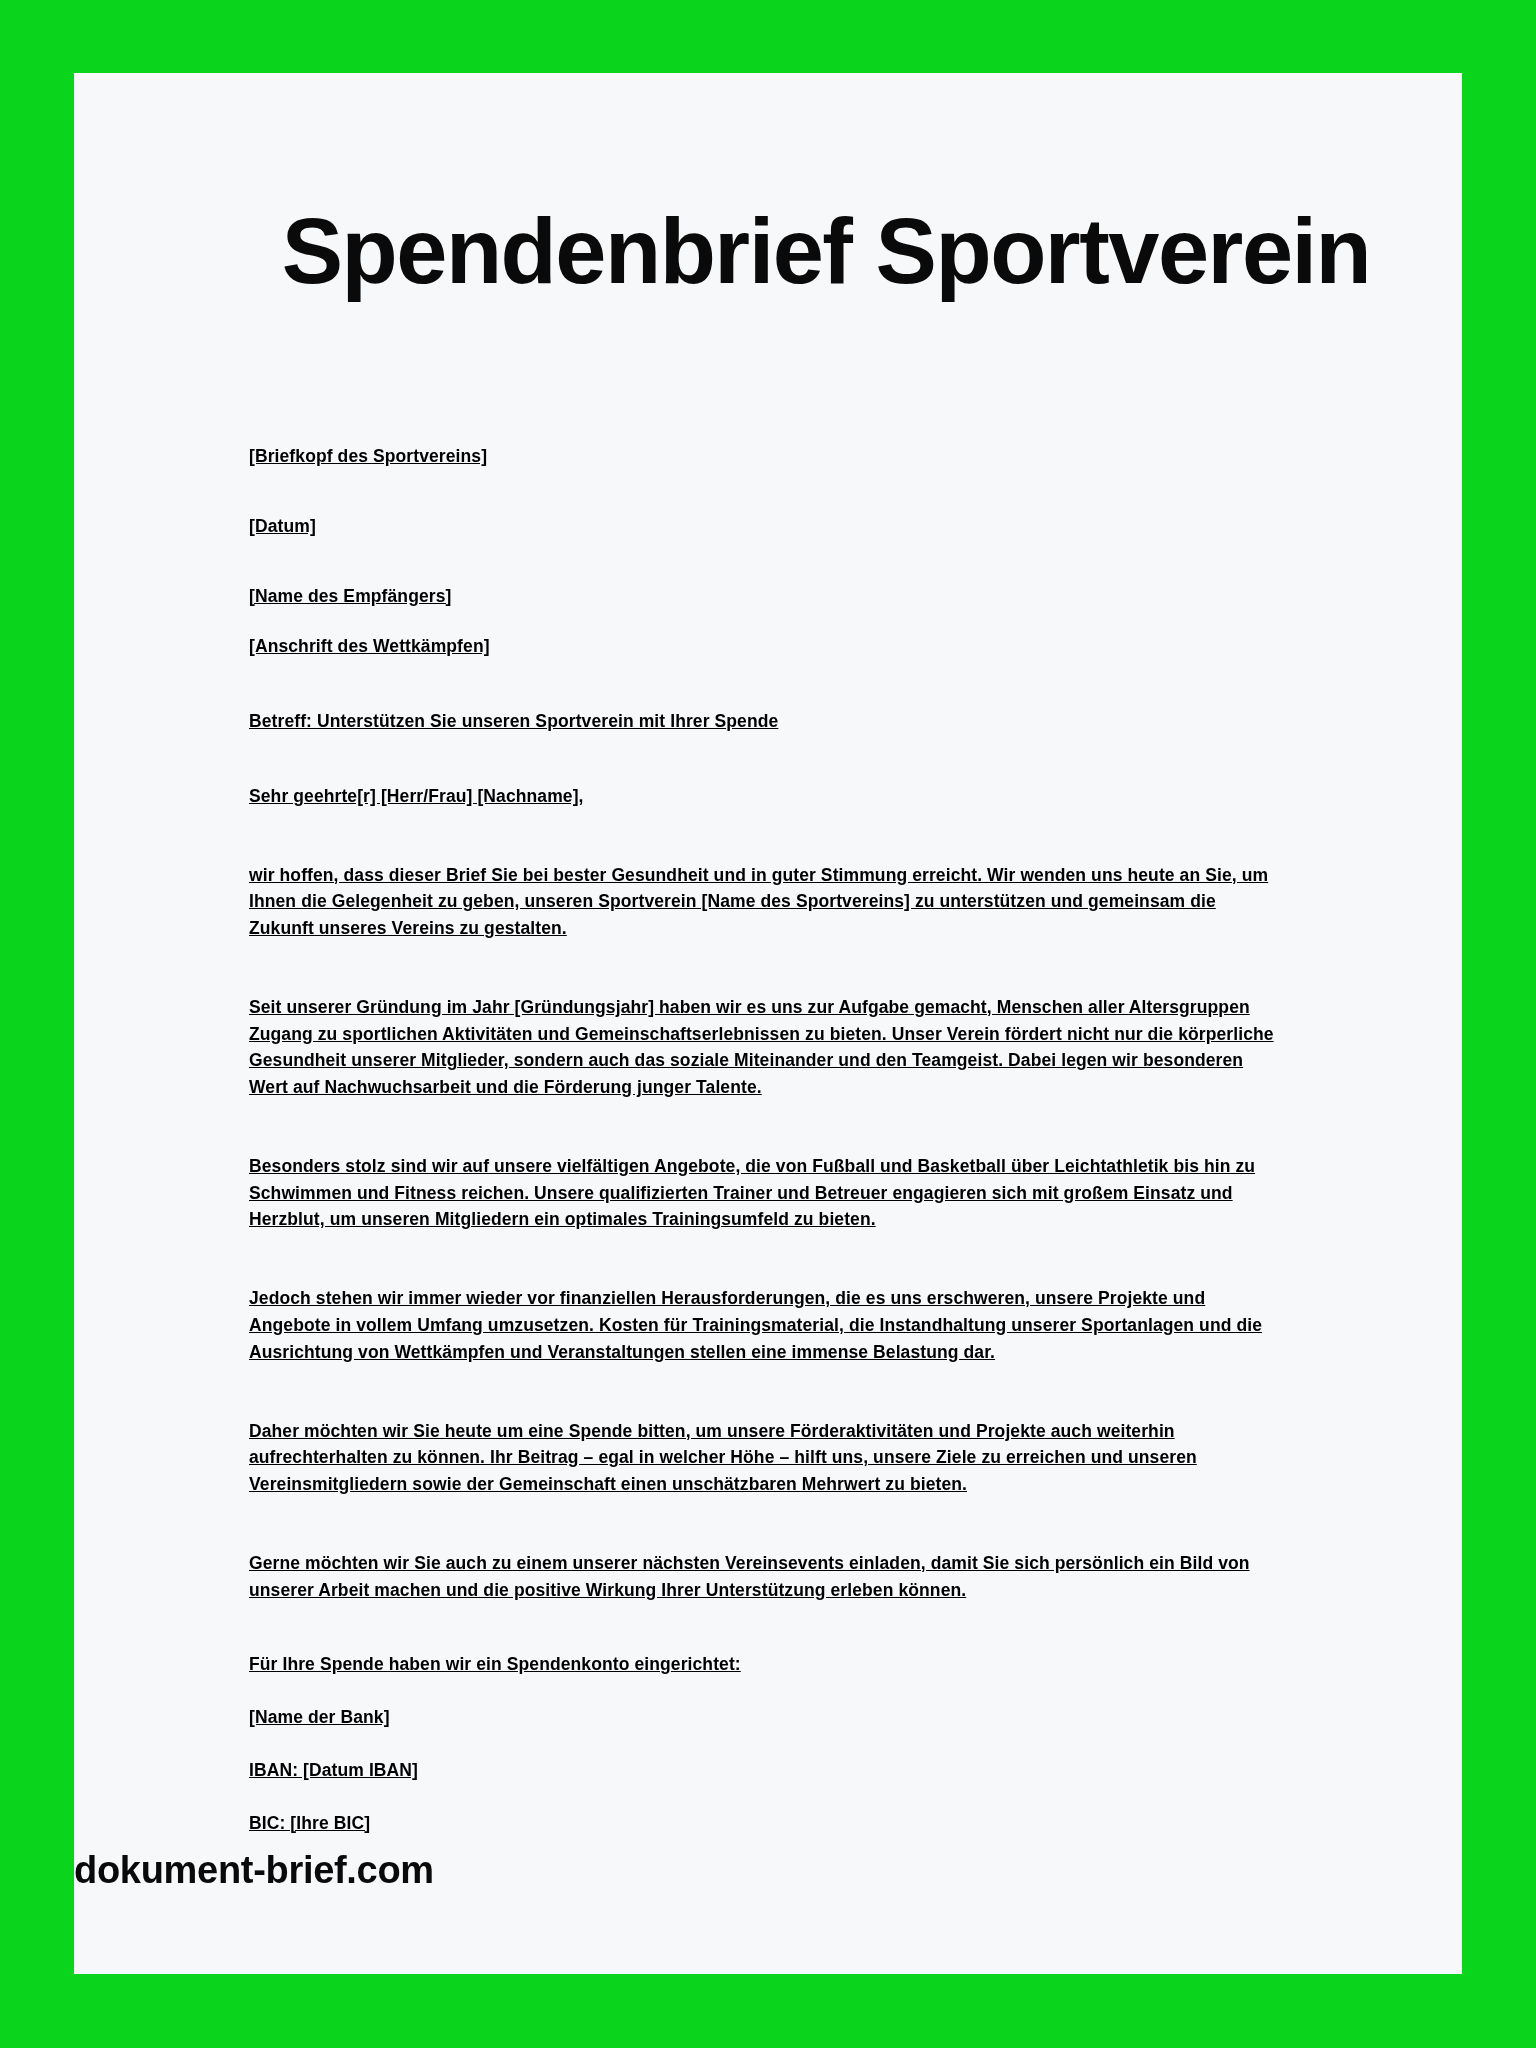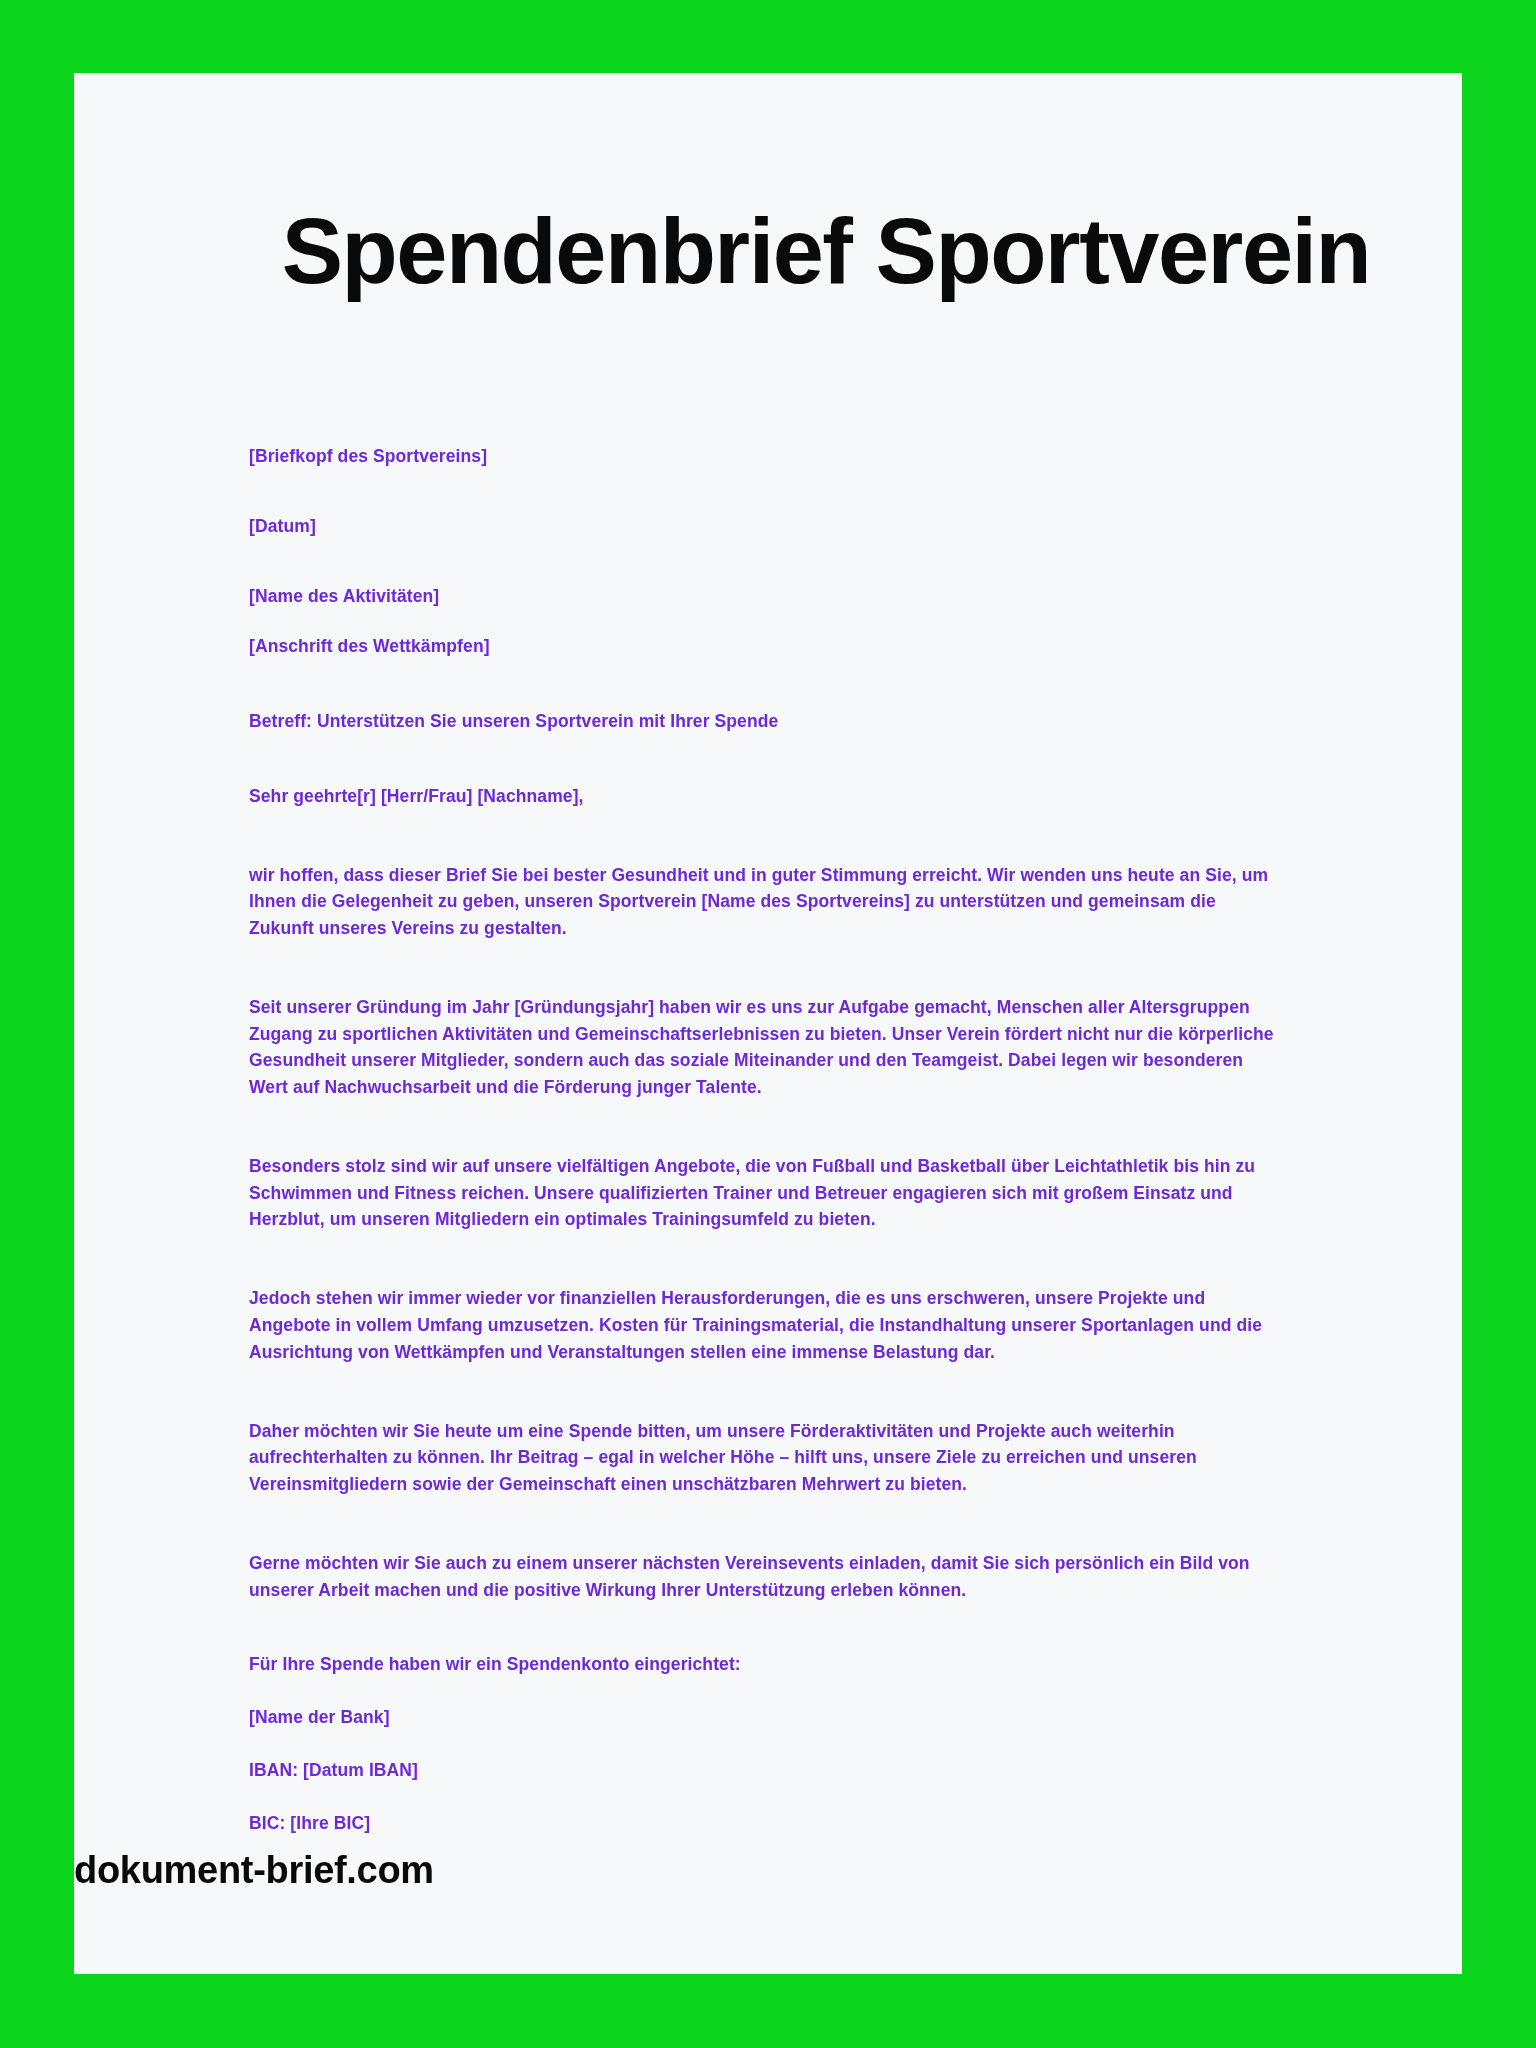--- a/index.html
+++ b/index.html
@@ -38,23 +38,24 @@
   }
   #letter-body {
     position: absolute;
     left: 175px;
     top: 370px;
     width: 1035px;
   }
   .blk {
     font-size: 17.5px;
     font-weight: bold;
-    color: #6d28d9;
+    color: #000000;
     line-height: 1.53;
     letter-spacing: 0.1px;
+    text-decoration: underline;
   }
   .gap-1 { height: 43px; }
   .gap-2 { height: 24px; }
   .gap-3 { height: 48px; }
   .gap-4 { height: 52px; }
   .gap-5 { height: 26px; }
   #footer {
     position: absolute;
     left: 0;
     top: 1776px;
@@ -75,21 +76,21 @@
   <div id="doc-title">Spendenbrief Sportverein</div>
 
   <div id="letter-body">
 
     <div class="blk">[Briefkopf des Sportvereins]</div>
     <div class="gap-1"></div>
 
     <div class="blk">[Datum]</div>
     <div class="gap-1"></div>
 
-    <div class="blk">[Name des Aktivitäten]</div>
+    <div class="blk">[Name des Empfängers]</div>
     <div class="gap-2"></div>
 
     <div class="blk">[Anschrift des Wettkämpfen]</div>
     <div class="gap-3"></div>
 
     <div class="blk">Betreff: Unterstützen Sie unseren Sportverein mit Ihrer Spende</div>
     <div class="gap-3"></div>
 
     <div class="blk">Sehr geehrte[r] [Herr/Frau] [Nachname],</div>
     <div class="gap-4"></div>

